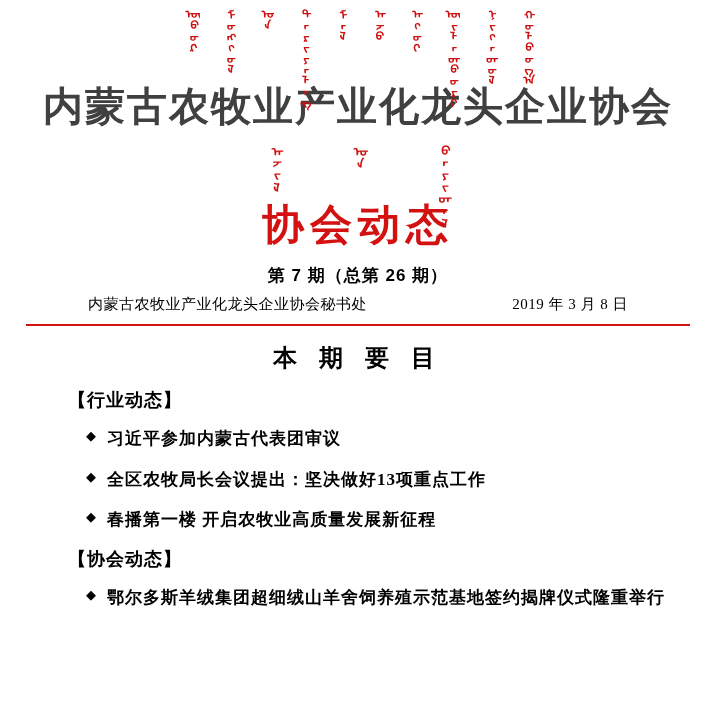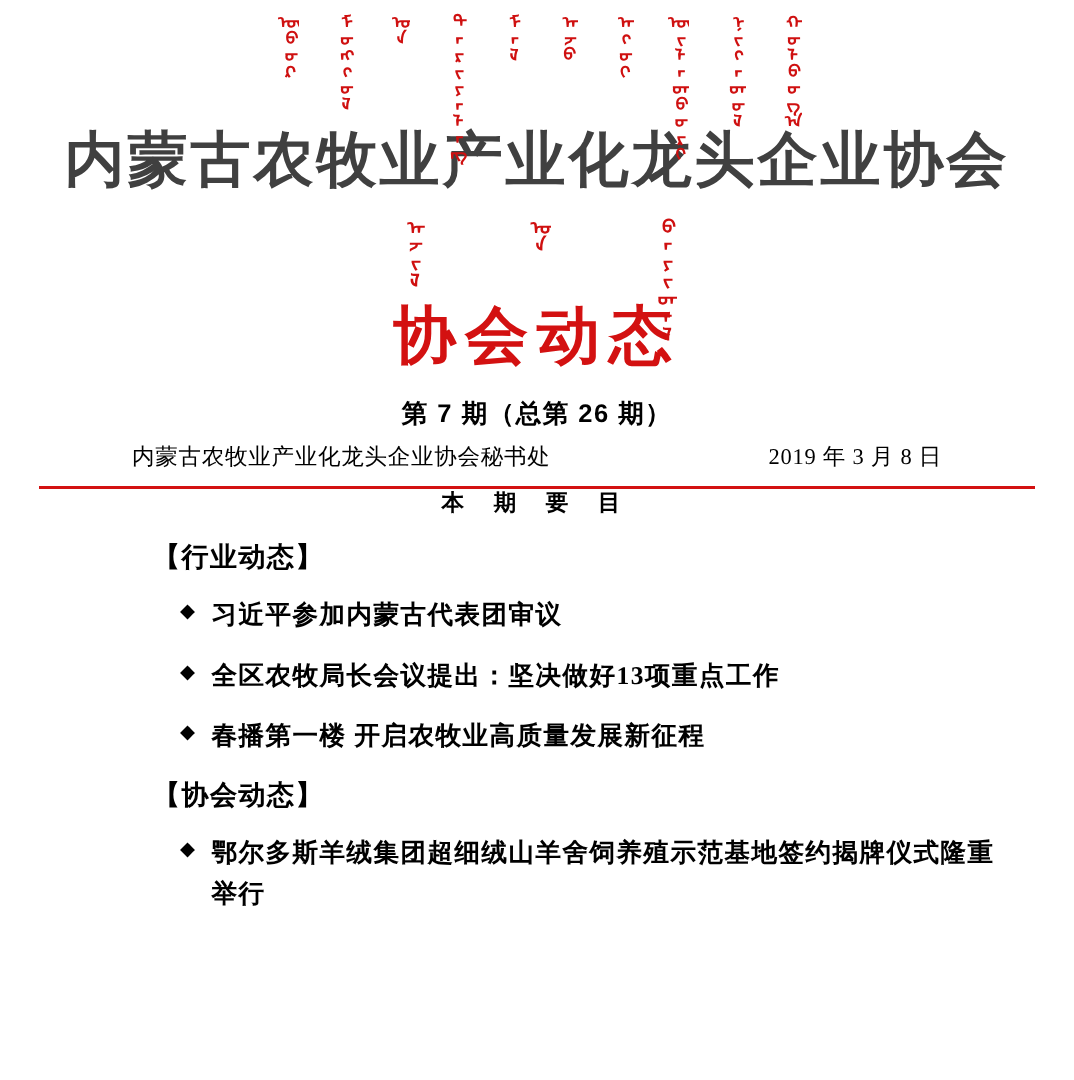--- a/index.html
+++ b/index.html
@@ -104,28 +104,29 @@
 
   .red-rule {
     border: none;
     border-top: 2px solid #d31111;
     margin: 10px 26px 0 26px;
     height: 0;
   }
 
   .toc-heading {
     text-align: center;
-    font-size: 15px;
+    font-size: 24px;
     font-weight: bold;
     letter-spacing: 8px;
+    margin-top: 16px;
     margin-bottom: 8px;
   }
 
   .section {
-    padding-left: 102px;
+    padding-left: 68px;
     padding-right: 40px;
   }
   .section-title {
     font-size: 18px;
     font-weight: bold;
     margin-top: 14px;
     margin-bottom: 4px;
     letter-spacing: 1px;
   }
   .toc-item {

